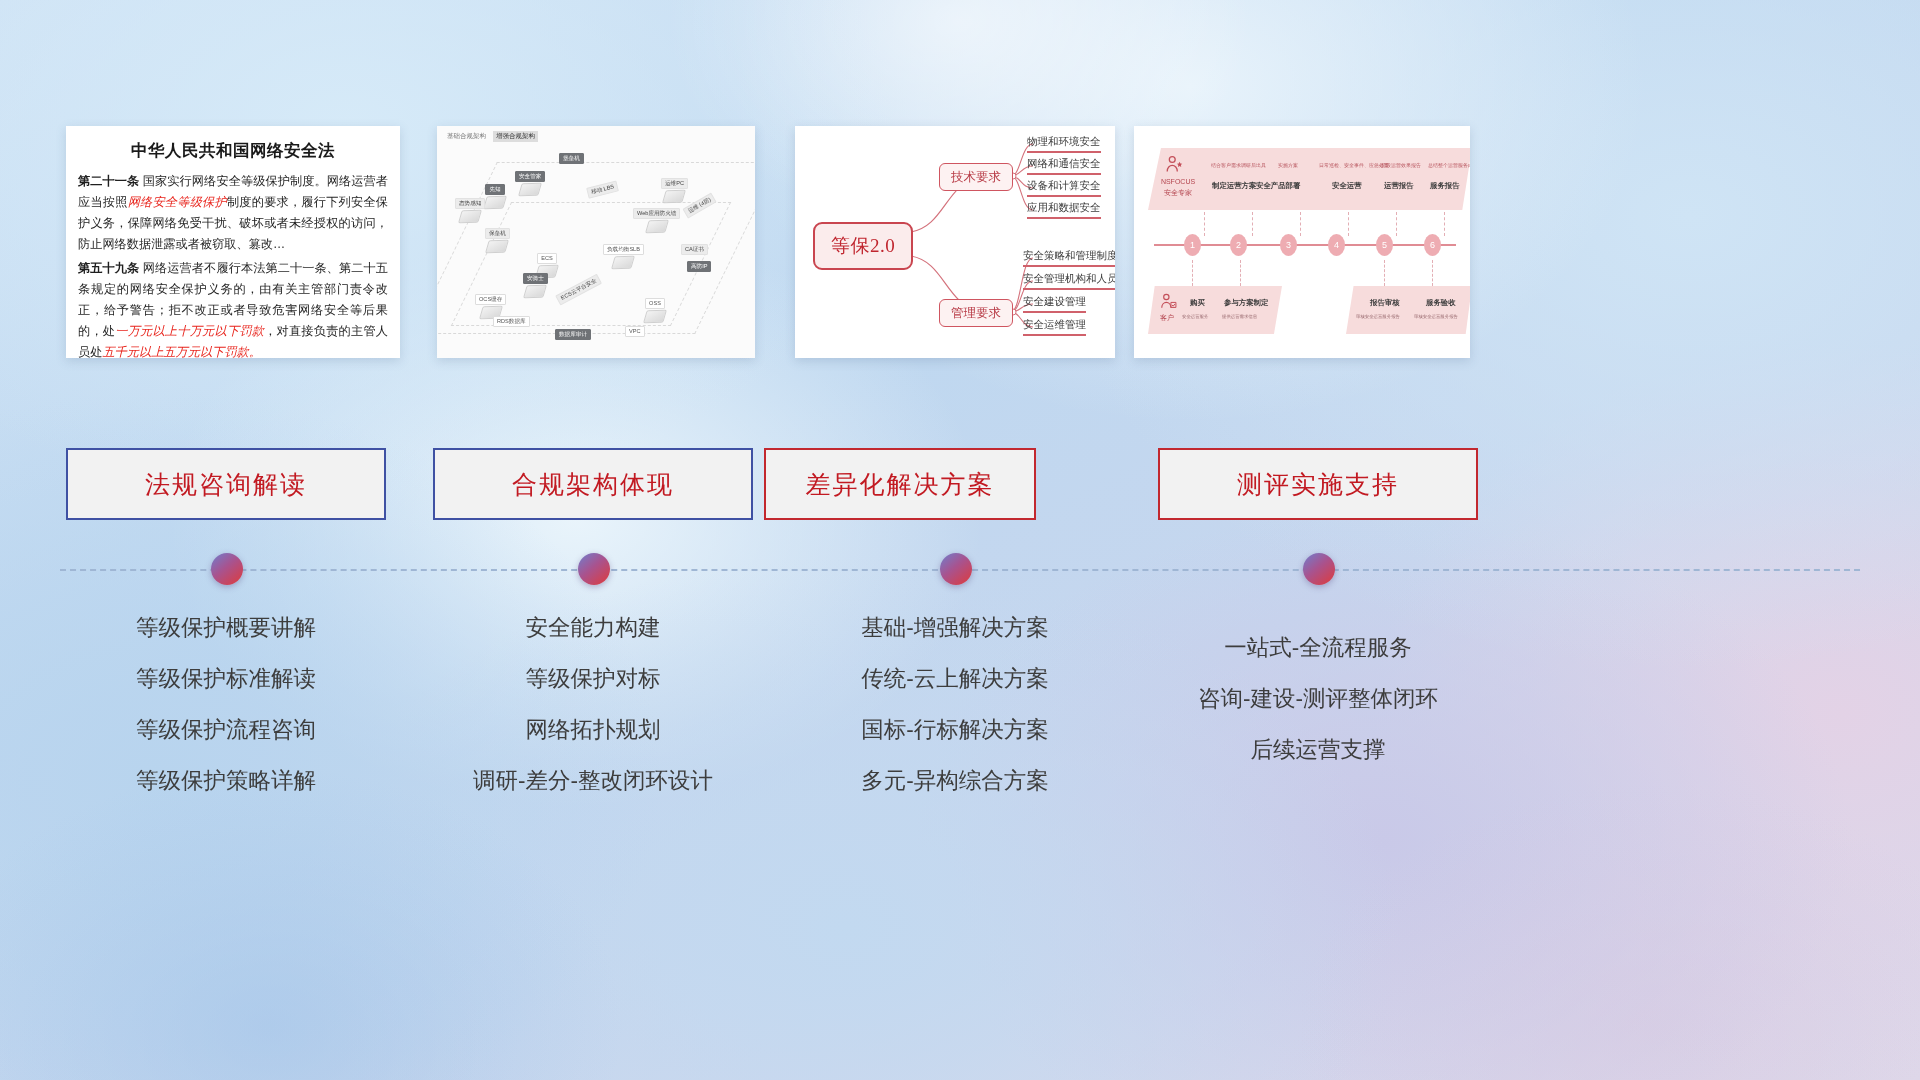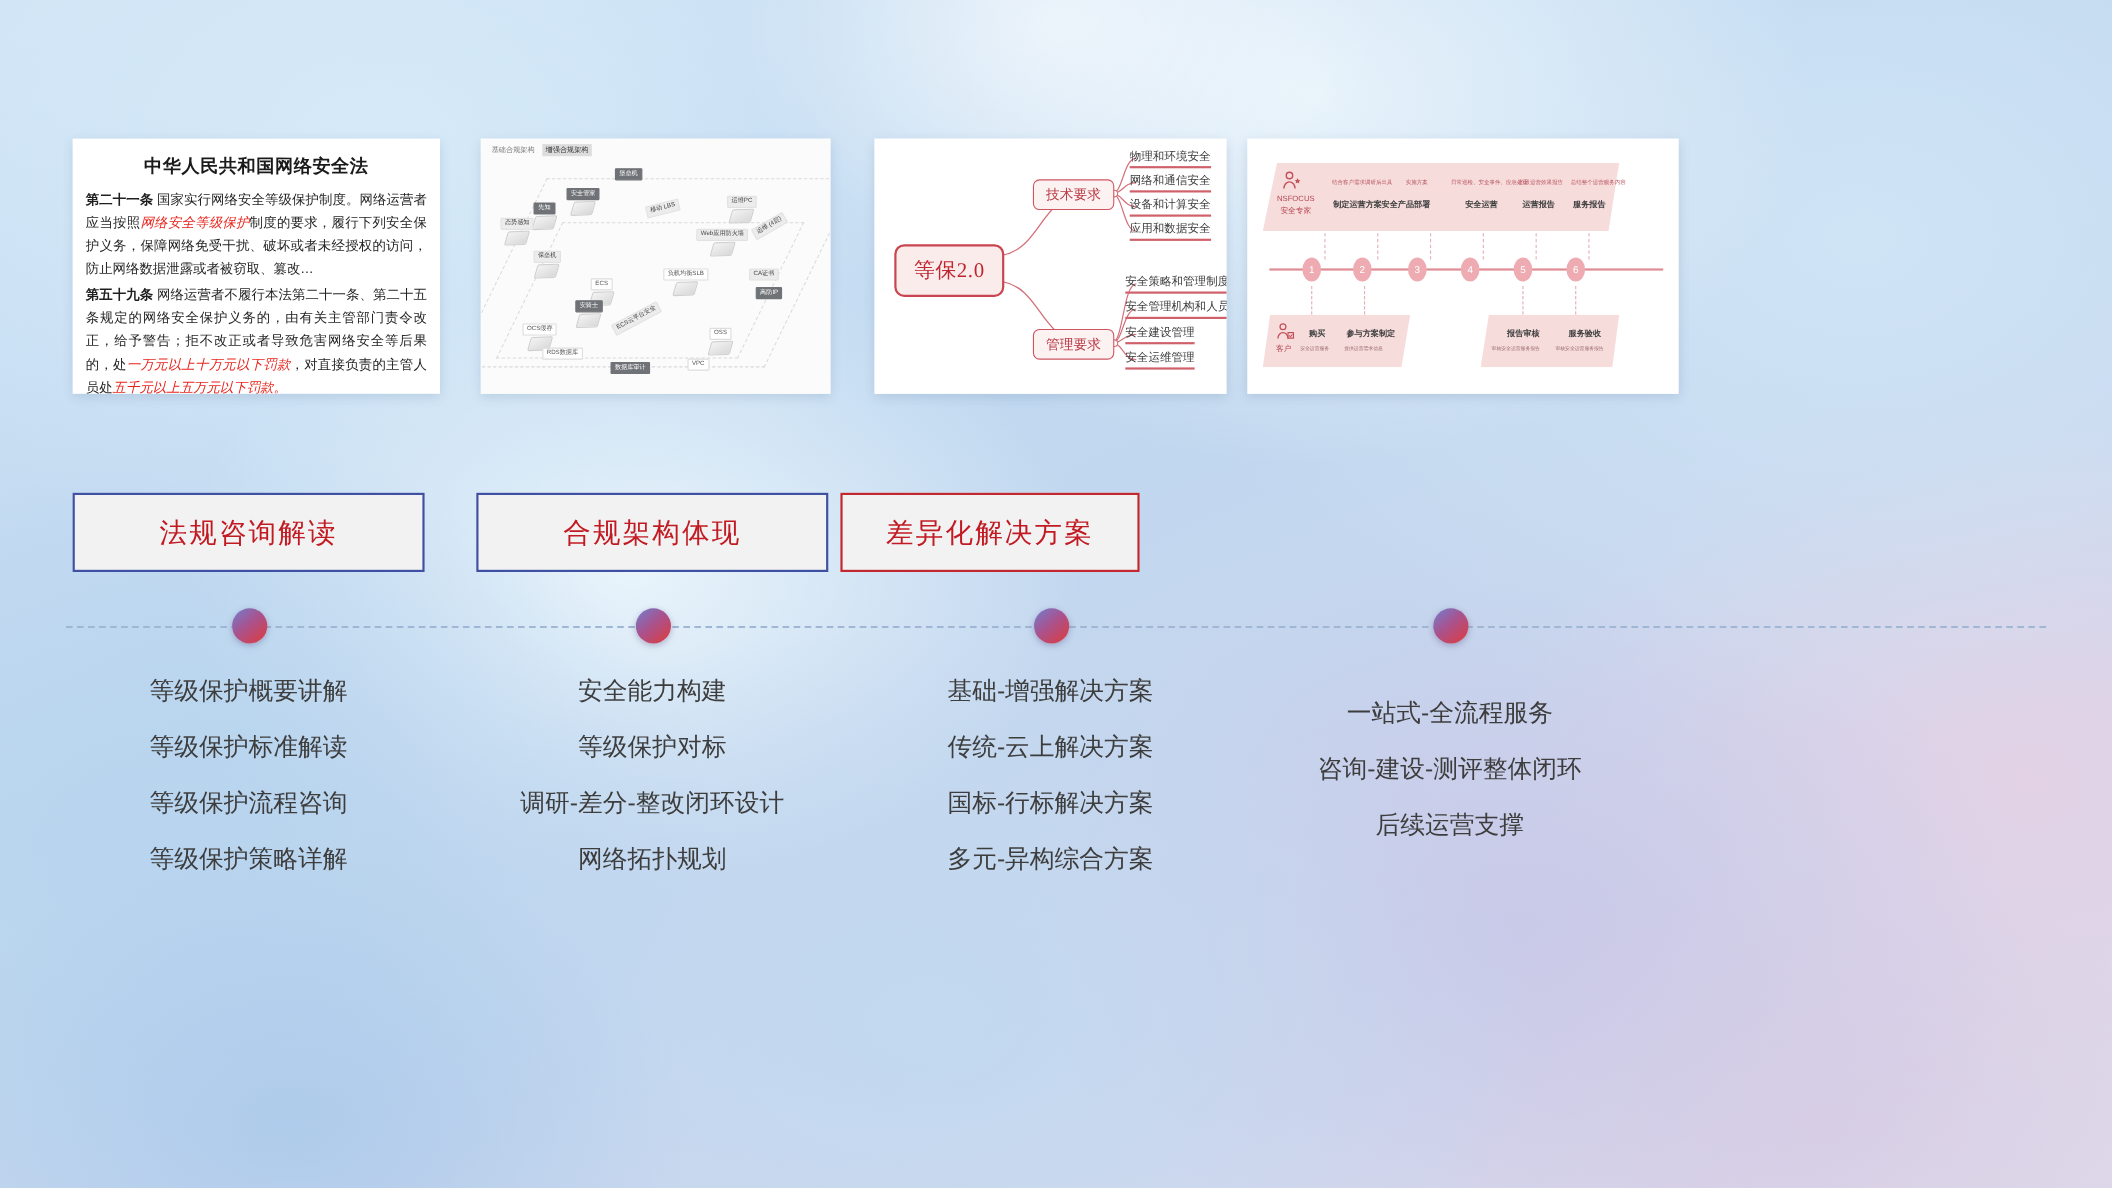--- a/index.html
+++ b/index.html
@@ -29,21 +29,21 @@
   }
   #root{position:absolute;inset:0;z-index:2;padding-left:32px;}
 
   
   .cards{position:absolute;top:126px;left:0;width:1920px;height:240px;}
   .card{position:absolute;top:0;height:232px;background:#fff;
         box-shadow:0 3px 10px rgba(60,90,130,.18);overflow:hidden;}
   .card.c1{left:66px;width:334px;}
   .card.c2{left:437px;width:318px;}
   .card.c3{left:795px;width:320px;}
-  .card.c4{left:1134px;width:392px;}
+  .card.c4{left:1134px;width:336px;}
 
   
   .law{padding:10px 12px 8px 12px;box-sizing:border-box;height:100%;}
   .law-title{text-align:center;font-size:16.5px;font-weight:bold;color:#1a1a1a;
              letter-spacing:.5px;margin:4px 0 9px 0;}
   .law-p{font-size:12.2px;line-height:1.72;color:#1f1f1f;text-align:justify;}
   .law-p b{font-weight:bold;}
   .law-p .r{color:#e8241c;font-style:italic;}
 
   
@@ -324,42 +324,45 @@
   <div class="heads">
     <div class="head" style="left:66px;width:320px;border-color:#3f51a3;">
       <span>法规咨询解读</span>
     </div>
     <div class="head" style="left:433px;width:320px;border-color:#3f51a3;">
       <span>合规架构体现</span>
     </div>
     <div class="head" style="left:764px;width:272px;border-color:#c2282f;">
       <span>差异化解决方案</span>
     </div>
+    <div class="head" style="left:1158px;width:320px;border-color:#c2282f;">
+      <span>测评实施支持</span>
+    </div>
   </div>
 
   <div class="tline"></div>
   <div class="node-dot" style="left:211px;"></div>
   <div class="node-dot" style="left:578px;"></div>
   <div class="node-dot" style="left:940px;"></div>
   <div class="node-dot" style="left:1303px;"></div>
 
   <div class="cols">
 
     <div class="col" style="left:66px;width:320px;">
       <div class="it">等级保护概要讲解</div>
       <div class="it">等级保护标准解读</div>
       <div class="it">等级保护流程咨询</div>
       <div class="it">等级保护策略详解</div>
     </div>
 
     <div class="col" style="left:433px;width:320px;">
       <div class="it">安全能力构建</div>
       <div class="it">等级保护对标</div>
+      <div class="it">网络拓扑规划</div>
       <div class="it">调研-差分-整改闭环设计</div>
-      <div class="it">网络拓扑规划</div>
     </div>
 
     <div class="col" style="left:795px;width:320px;">
       <div class="it">基础-增强解决方案</div>
       <div class="it">传统-云上解决方案</div>
       <div class="it">国标-行标解决方案</div>
       <div class="it">多元-异构综合方案</div>
     </div>
 
     <div class="col" style="left:1138px;width:360px;top:20px;">

